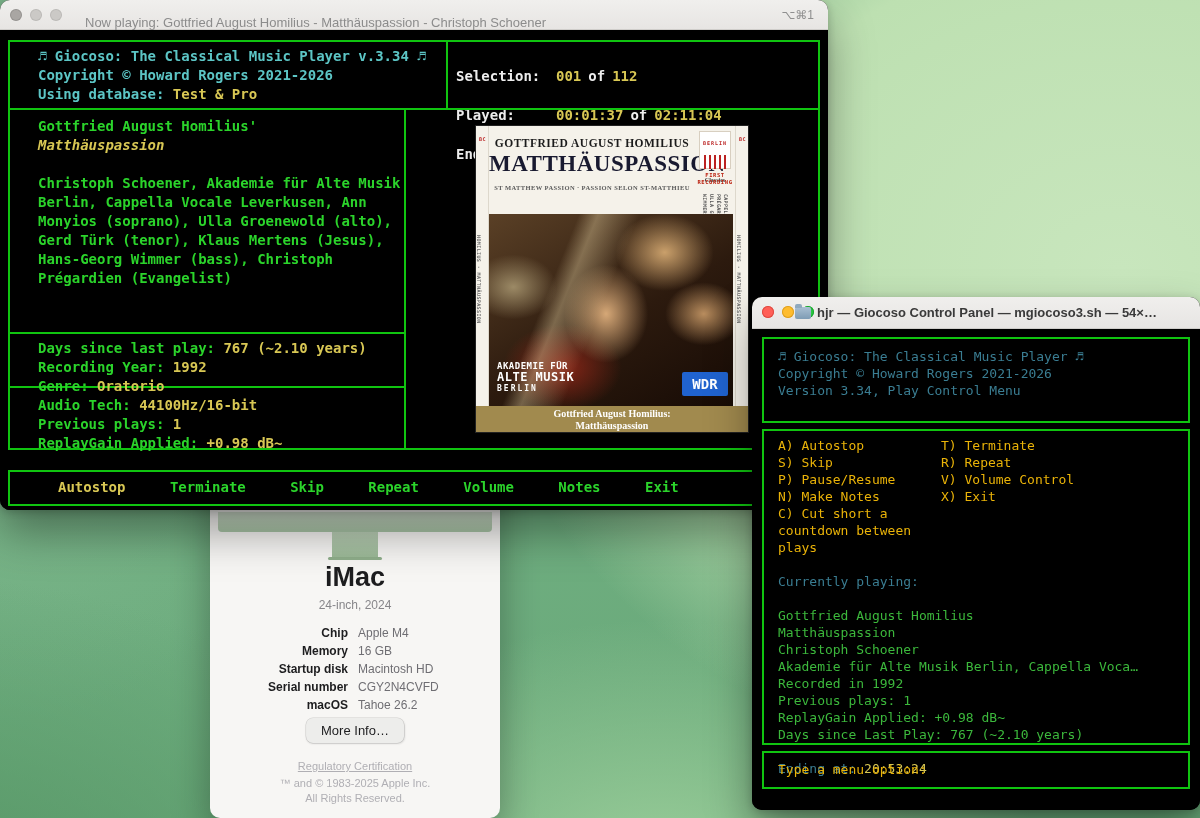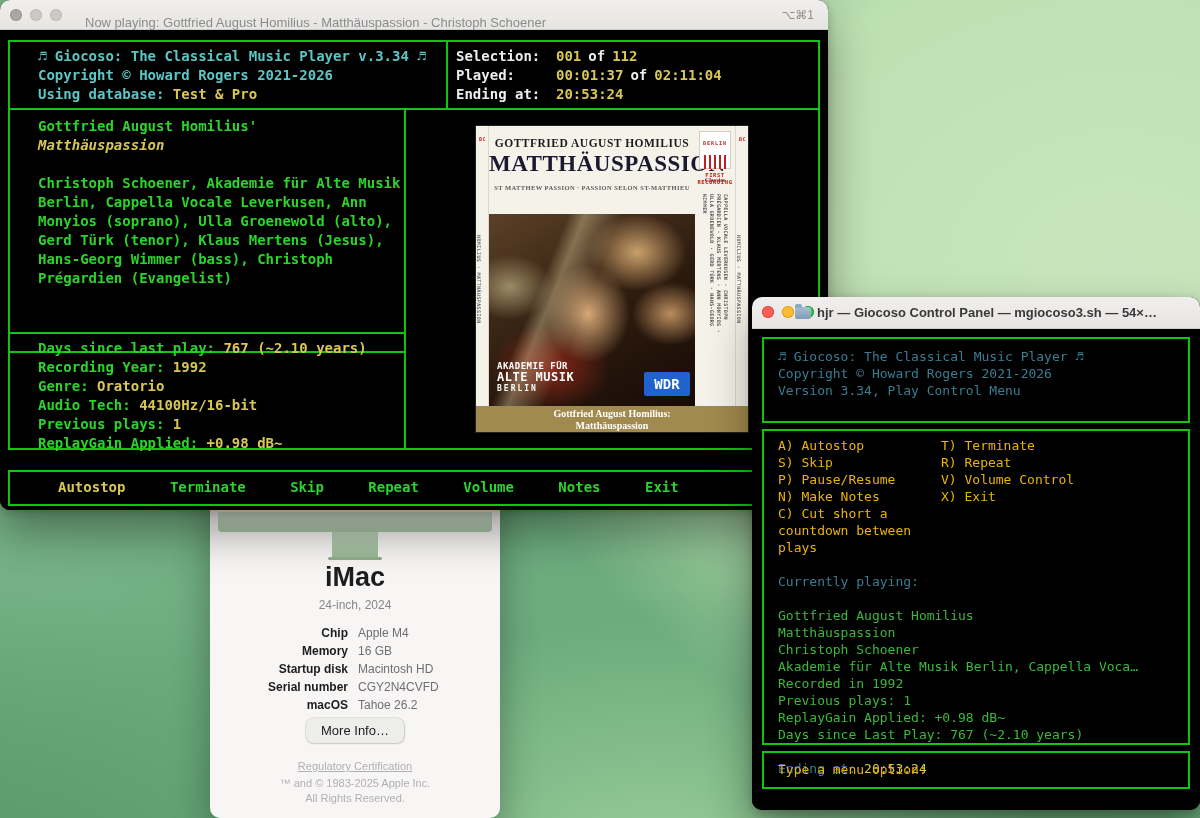--- a/index.html
+++ b/index.html
@@ -28,26 +28,26 @@
   .l-grn   { background:#28c840; box-shadow:inset 0 0 0 1px #1ca52f; }
 
   
   #player { left:0; top:0; width:828px; height:510px; background:#000; z-index:2; }
   #player .titlebar .wtitle { margin-left:85px; font-size:13px; color:#8c8c8c;margin-top:15px; }
   #player .shortcut { position:absolute; right:14px; font-size:12px; color:#8f8f8f; }
   #player .content { position:absolute; top:30px; left:0; right:0; bottom:0;
     background:#000; border-radius:0 0 10px 10px;
     font-family:"DejaVu Sans Mono", monospace; font-weight:700; font-size:14px; line-height:19px; }
   .tbox { position:absolute; border:2px solid #10c410; }
-  .g { color:#2bd42b; } .y { color:#d8c754; } .c { color:#5cc5c5; } .w { color:#ededed; }
+  .g { color:#2bd42b; } .y { color:#d8c754; } .c { color:#5cc5c5; } .w { color:#ededed;margin-top:20px; }
   #hdrL { left:8px; top:10px; width:440px; height:70px; padding:5px 0 0 28px; }
   #hdrR { left:446px; top:10px; width:374px; height:70px; padding:5px 0 0 8px; }
   #hdrR .lbl { display:inline-block; width:100px; }
   #hdrR .sep { margin:0 7px; }
-  #infoBox { left:8px; top:78px; width:398px; height:245px; padding:7px 8px 0 28px; }
+  #infoBox { left:8px; top:78px; width:398px; height:280px; padding:7px 8px 0 28px; }
   #infoBox .perf { margin-top:19px; width:366px; }
   .italic { font-style:italic; }
   #metaBox { left:8px; top:302px; width:398px; height:118px; padding:5px 0 0 28px; }
   #artBox { left:404px; top:78px; width:416px; height:342px; }
   #menuBox { left:8px; top:440px; width:812px; height:36px; line-height:31px; padding-left:48px; }
   #menuBox .item { margin-right:36px; cursor:default; }
 
   
   #album { width:272px; height:306px; margin:16px auto 0; position:relative;
     background:#f5f2ea; box-shadow:0 0 0 1px #222; }
@@ -63,21 +63,21 @@
     background:repeating-linear-gradient(90deg,#b22 0 2px, rgba(0,0,0,0) 2px 5px); }
   .bcLogo .cl { font-size:6px; color:#333; font-family:"Liberation Serif", serif; }
   .firstRec { margin-top:3px; font-size:5.5px; color:#b21; font-weight:bold; letter-spacing:.6px; line-height:7px; }
   .vperf { margin-top:8px; height:150px; writing-mode:vertical-rl; font-size:5px; color:#555;
     letter-spacing:.3px; line-height:7px; margin-left:6px; text-align:left;}
   .chead { position:absolute; left:13px; width:206px; top:0; height:90px; text-align:center;
     font-family:"Liberation Serif", serif; }
   .chead .comp { margin-top:8px; font-size:11.5px; letter-spacing:.5px; color:#1c1c1c; }
   .chead .ttl { margin-top:1px; font-size:23px; font-weight:bold; letter-spacing:.5px; color:#191a30; }
   .chead .sub { margin-top:5px; font-size:6.5px; letter-spacing:.4px; color:#5a5a5a; }
-  .painting { position:absolute; left:13px; top:88px; width:206px; height:192px;
+  .painting { position:absolute; left:13px; top:88px; width:244px; height:192px;
     background:
       linear-gradient(112deg, rgba(240,220,170,0) 28%, rgba(240,220,170,.38) 34%, rgba(240,220,170,0) 47%),
       radial-gradient(70px 55px at 72% 20%, #caa06b, rgba(0,0,0,0) 70%),
       radial-gradient(60px 70px at 48% 52%, #d6a877, rgba(0,0,0,0) 70%),
       radial-gradient(55px 45px at 88% 52%, #b98d5e, rgba(0,0,0,0) 70%),
       radial-gradient(85px 62px at 30% 80%, #872517, rgba(0,0,0,0) 70%),
       radial-gradient(60px 45px at 10% 38%, #9c8a66, rgba(0,0,0,0) 72%),
       linear-gradient(150deg, #5a4026, #2c1a0e 55%, #170b05); }
   .akad { position:absolute; left:8px; bottom:12px; color:#fff; text-align:left; line-height:11px; }
   .akad .a1 { font-size:9px; letter-spacing:.5px; }

